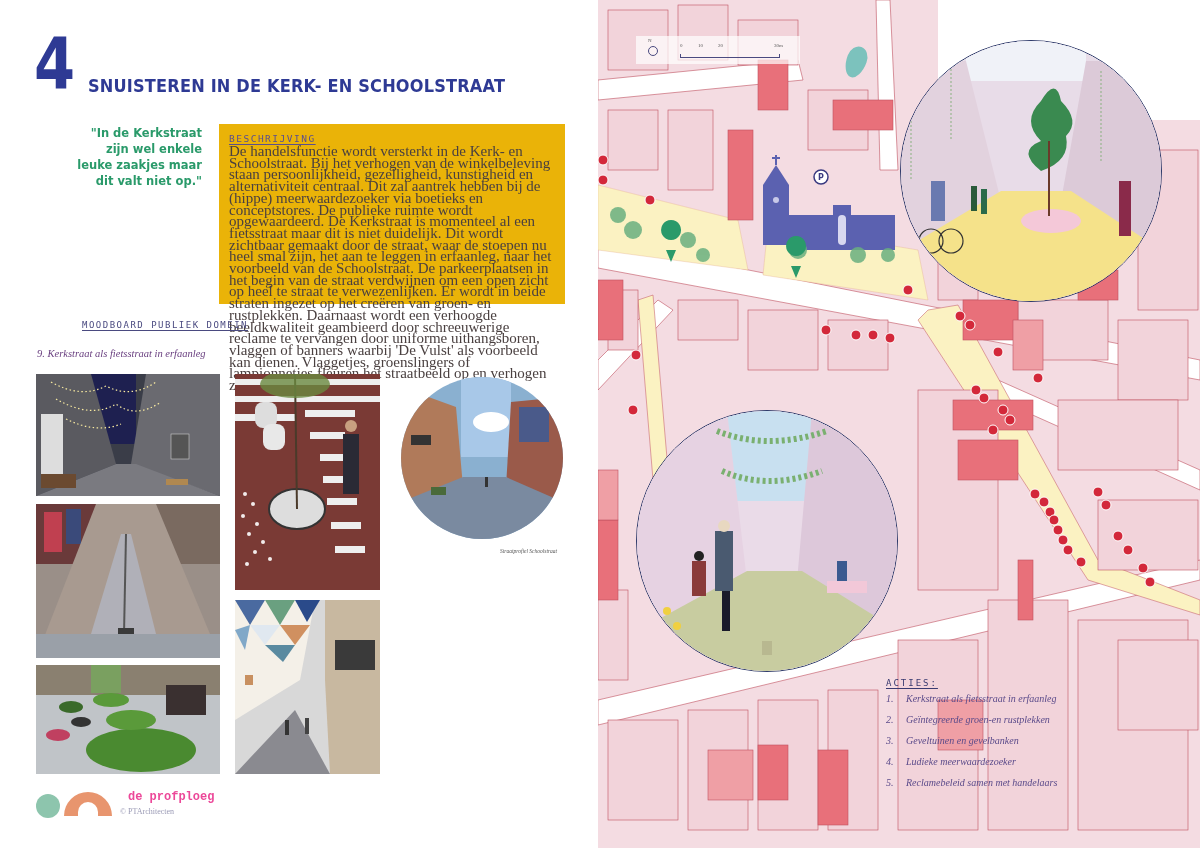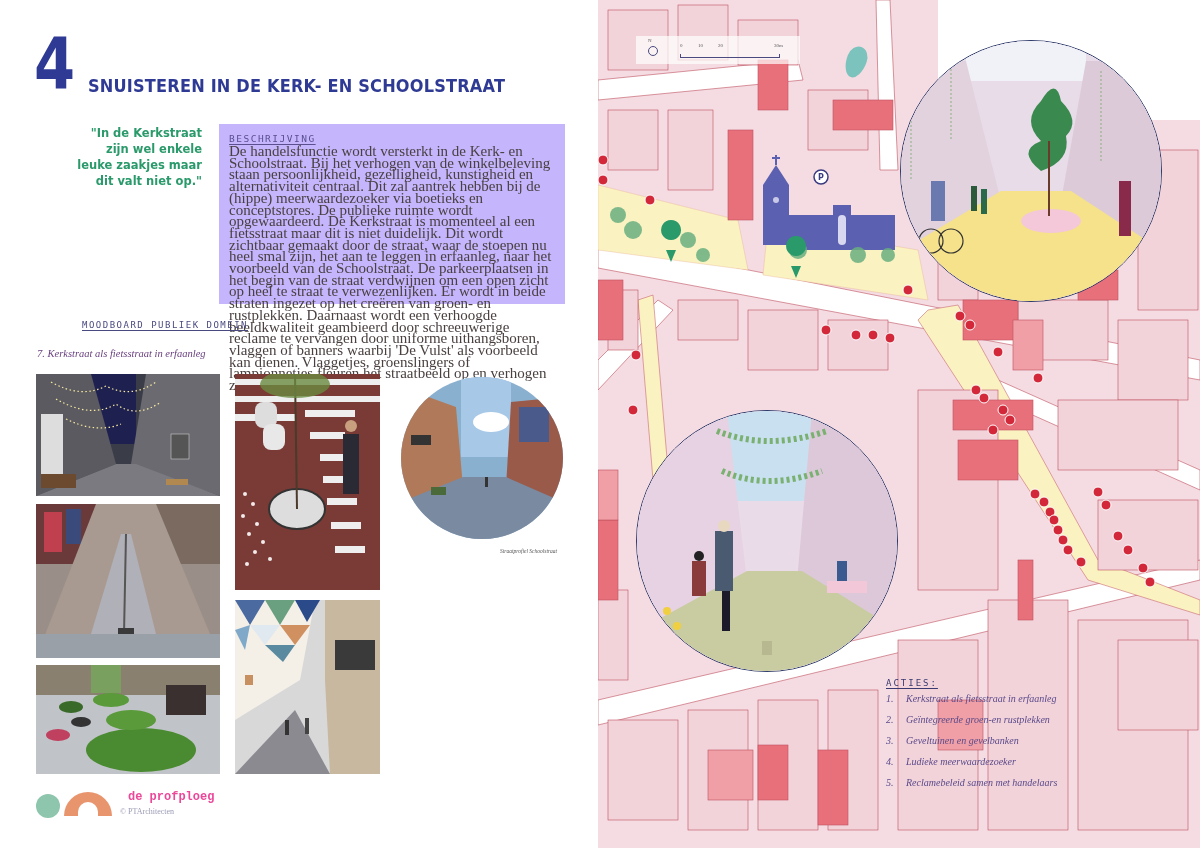--- a/index.html
+++ b/index.html
@@ -6,21 +6,21 @@
   html, body { width: 1200px; height: 848px; overflow: hidden; background: #ffffff; }
   body { position: relative; font-family: "Liberation Serif", serif; color: #333; }
 
   
   .left-page { position: absolute; left: 0; top: 0; width: 598px; height: 848px; background: #fff; }
   .chapter-num { position: absolute; left: 34px; top: 30px; font-family: "DejaVu Sans", sans-serif; font-weight: bold; font-size: 72px; line-height: 66px; color: #2e3a94; letter-spacing: -4px; transform: scaleX(0.82); transform-origin: left top; }
   .page-title { position: absolute; left: 88px; top: 76px; font-family: "DejaVu Sans", sans-serif; font-weight: bold; font-size: 17px; color: #2e3a94; letter-spacing: 0.2px; transform: scaleX(0.95); transform-origin: left top; white-space: nowrap; }
 
   .quote { position: absolute; left: 70px; top: 125px; width: 132px; text-align: right; font-family: "DejaVu Sans", sans-serif; font-weight: bold; font-size: 11.5px; line-height: 16px; color: #2a9a6a; }
 
-  .desc-box { position: absolute; left: 219px; top: 124px; width: 346px; height: 180px; background: #c4b5fd; padding: 4px 10px 10px 10px; }
+  .desc-box { position: absolute; left: 219px; top: 124px; width: 346px; height: 180px; background: #eab308; padding: 4px 10px 10px 10px; }
   .section-label { font-family: "DejaVu Sans Mono", monospace; font-size: 9.5px; letter-spacing: 1.5px; color: #5b4f8f; text-decoration: underline; text-underline-offset: 2px; display: inline-block; margin-bottom: 2px; }
   .desc-text { font-family: "Liberation Serif", serif; font-size: 15px; line-height: 11.7px; color: #4a4040; }
 
   .moodboard-label { position: absolute; left: 37px; top: 320px; font-family: "DejaVu Sans Mono", monospace; font-size: 9px; letter-spacing: 1.5px; color: #4a4a80; text-decoration: underline; text-underline-offset: 2px; padding-left: 45px; }
   .sub-label { position: absolute; left: 37px; top: 348px; font-family: "Liberation Serif", serif; font-style: italic; font-size: 10.5px; color: #6a4080; background: linear-gradient(#fff, #fff); }
 
   .photo { position: absolute; overflow: hidden; }
   .photo svg { width: 100%; height: 100%; display: block; }
 
   .circle-photo { position: absolute; left: 401px; top: 377px; width: 162px; height: 162px; border-radius: 50%; overflow: hidden; }
@@ -60,21 +60,21 @@
   <div class="page-title">SNUISTEREN IN DE KERK- EN SCHOOLSTRAAT</div>
 
   <div class="quote">"In de Kerkstraat zijn wel enkele leuke zaakjes maar dit valt niet op."</div>
 
   <div class="desc-box">
     <div class="section-label">BESCHRIJVING</div>
     <div class="desc-text">De handelsfunctie wordt versterkt in de Kerk- en Schoolstraat. Bij het verhogen van de winkelbeleving staan persoonlijkheid, gezelligheid, kunstigheid en alternativiteit centraal. Dit zal aantrek hebben bij de (hippe) meerwaardezoeker via boetieks en conceptstores. De publieke ruimte wordt opgewaardeerd. De Kerkstraat is momenteel al een fietsstraat maar dit is niet duidelijk. Dit wordt zichtbaar gemaakt door de straat, waar de stoepen nu heel smal zijn, het aan te leggen in erfaanleg, naar het voorbeeld van de Schoolstraat. De parkeerplaatsen in het begin van de straat verdwijnen om een open zicht op heel te straat te verwezenlijken. Er wordt in beide straten ingezet op het creëren van groen- en rustplekken. Daarnaast wordt een verhoogde beeldkwaliteit geambieerd door schreeuwerige reclame te vervangen door uniforme uithangsboren, vlaggen of banners waarbij 'De Vulst' als voorbeeld kan dienen. Vlaggetjes, groenslingers of lampionnetjes fleuren het straatbeeld op en verhogen zo de winkelbeleving.</div>
   </div>
 
   <div class="moodboard-label">MOODBOARD PUBLIEK DOMEIN</div>
-  <div class="sub-label">7. Kerkstraat als fietsstraat in erfaanleg</div>
+  <div class="sub-label">9. Kerkstraat als fietsstraat in erfaanleg</div>
 
   <div class="photo" style="left:36px;top:374px;width:184px;height:122px;">
     <svg viewBox="0 0 184 122" preserveAspectRatio="none">
       <rect width="184" height="122" fill="#3a3d48"></rect>
       <rect x="55" y="0" width="45" height="70" fill="#1e2050"></rect>
       <polygon points="0,0 55,0 80,90 0,122" fill="#5a5a60"></polygon>
       <polygon points="184,0 110,0 95,90 184,122" fill="#6a6a70"></polygon>
       <polygon points="0,122 80,90 100,90 184,122" fill="#7a7a80"></polygon>
       <rect x="5" y="40" width="22" height="65" fill="#ddd"></rect>
       <rect x="135" y="60" width="18" height="25" fill="#555" stroke="#ccc" stroke-width="0.6"></rect>

